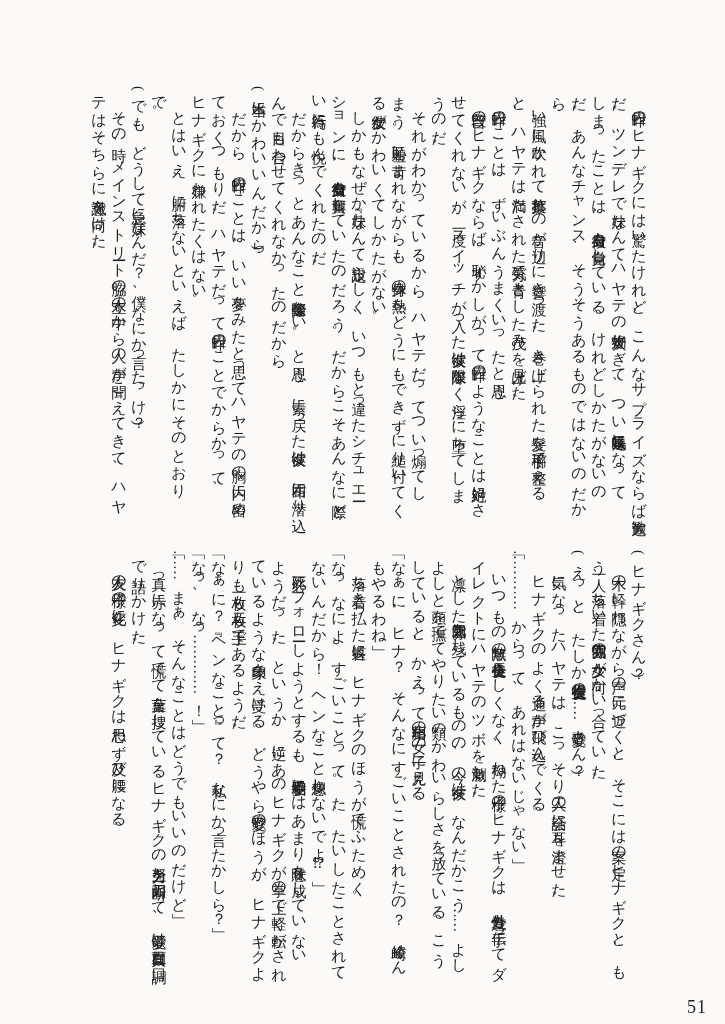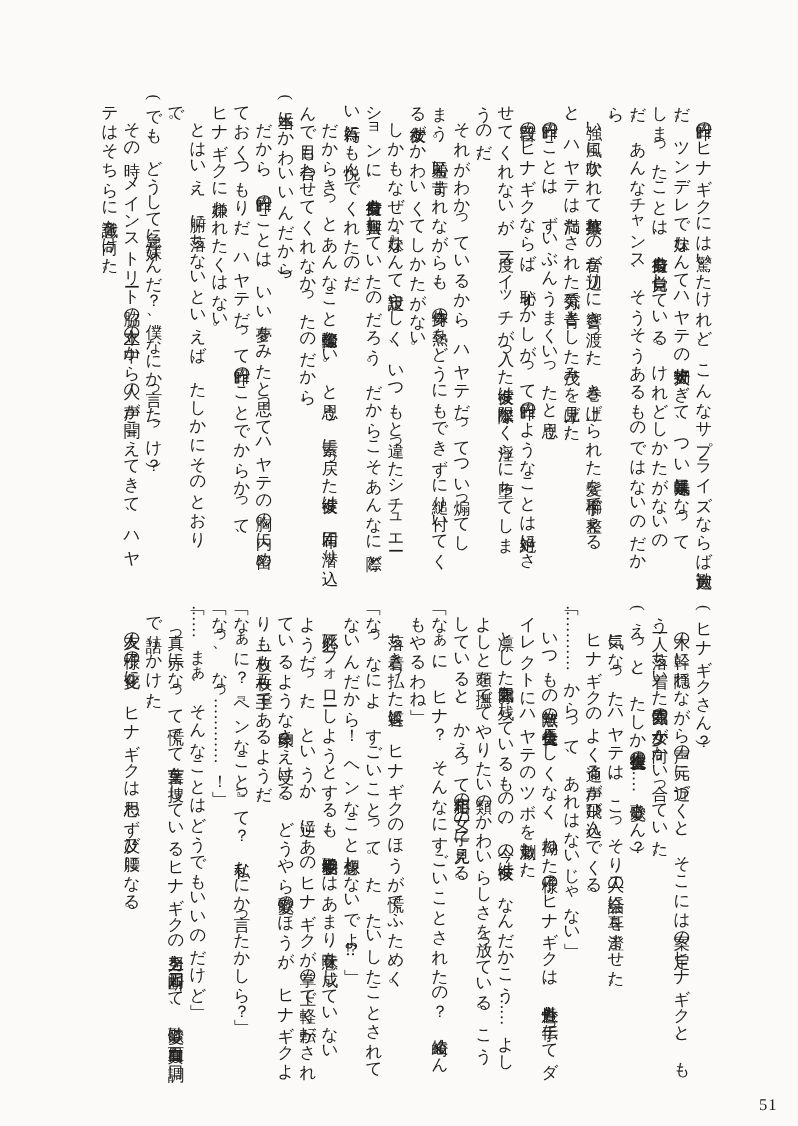--- a/index.html
+++ b/index.html
@@ -44,21 +44,21 @@
     padding: 0;
   }
   .vblock p.indent { text-indent: 1em; }
   
   .vblock p.sq1 { letter-spacing: -0.6px; }
   .vblock p.sq2 { letter-spacing: -1.3px; }
   .page-number {
     position: absolute;
     top: 997px;
     right: 18px;
-    font-size: 15px;
+    font-size: 18px;
     letter-spacing: 1px;
     color: var(--ink);
   }
 </style>
 </head>
 <body>
 
 <div class="page">
   <section id="top-block" class="vblock">
       <p class="indent">昨日のヒナギクには驚いたけれど、こんなサプライズならば大歓迎だ。ツンデレで妹なんてハヤテの大好物すぎて、つい暴走気味になってしまったことは、彼自身も自覚している。けれどしかたがないのだ。あんなチャンス、そうそうあるものではないのだから。</p>

